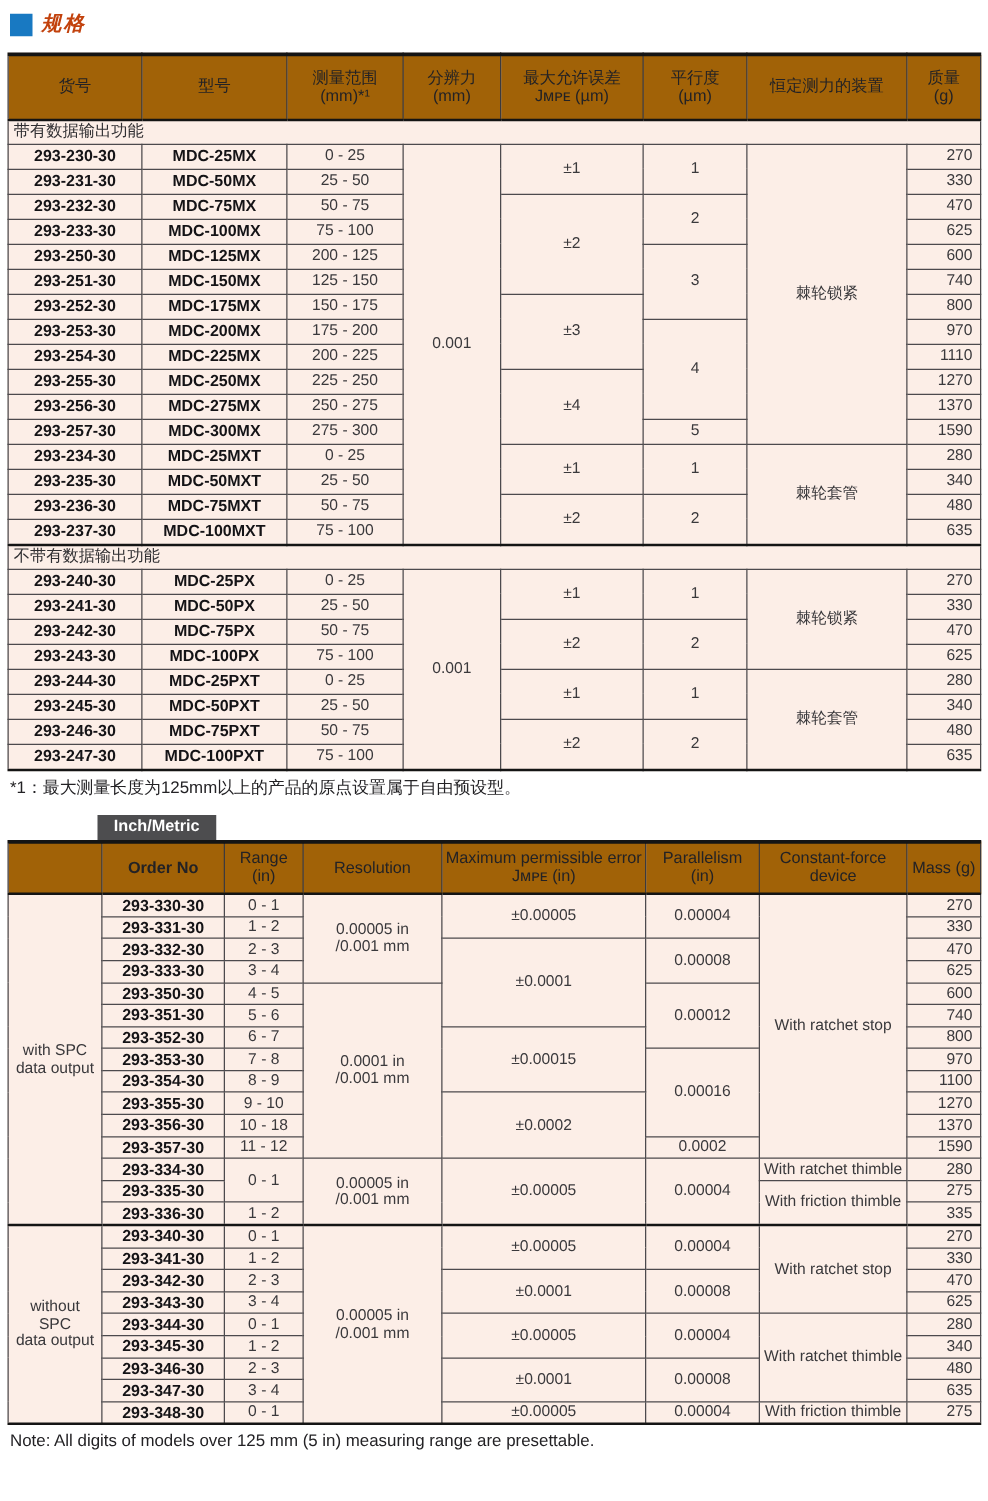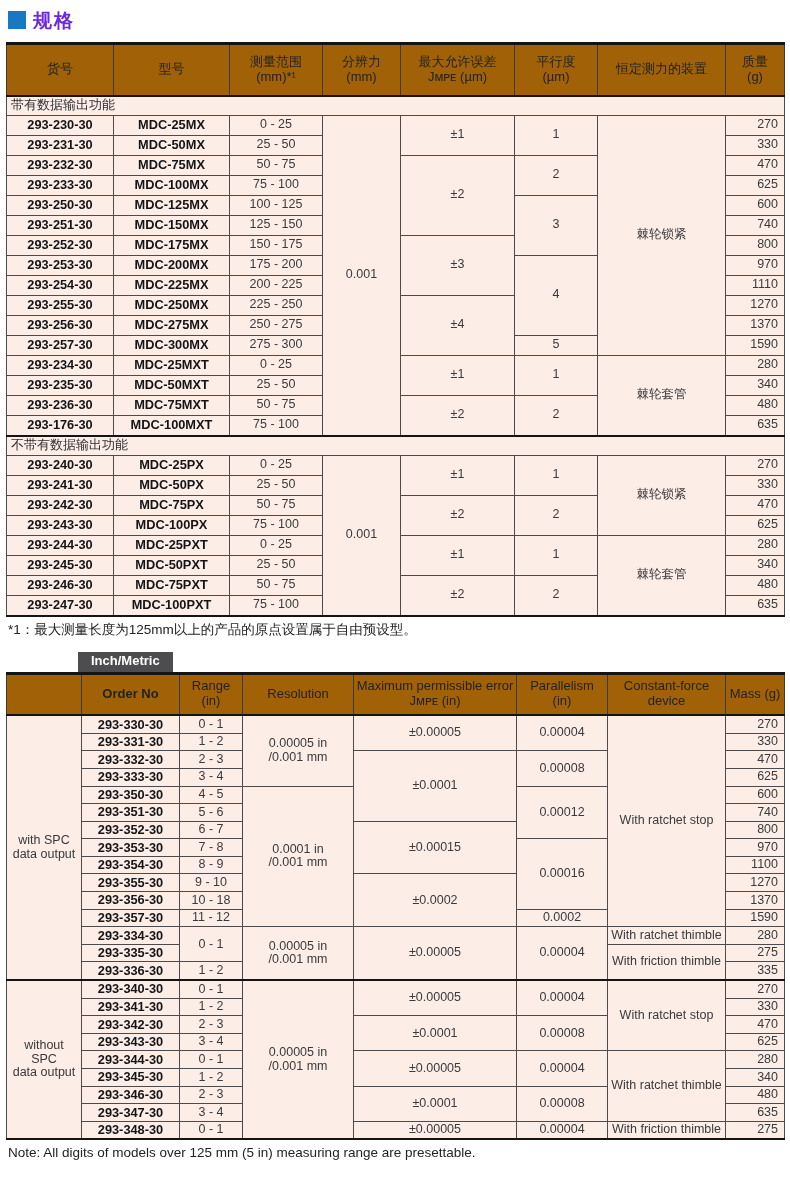--- a/index.html
+++ b/index.html
@@ -1,21 +1,21 @@
 <!DOCTYPE html>
 <html><head>
 <meta charset="utf-8">
 <style>
   html,body{margin:0;padding:0;background:#fff;}
   body{width:790px;height:1201px;overflow:hidden;
        font-family:"Liberation Sans","DejaVu Sans",sans-serif;color:#2e2d30;}
   .page{padding:6px 6px 0 6px;}
   .title-row{display:flex;align-items:center;gap:7px;margin:2px 0 10px 2px;height:24px;}
   .title-square{width:18px;height:18px;background:#1879c2;flex:0 0 auto;}
-  .title-text{font-size:19px;font-weight:bold;color:#6d28d9;letter-spacing:2px;line-height:1;}
+  .title-text{font-size:16px;font-weight:bold;color:#c2410c;letter-spacing:2px;line-height:1;font-style:italic;}
 
   table.spec{border-collapse:collapse;table-layout:fixed;width:778px;background:#fceee7;
              border-left:1px solid #3c3a3d;border-right:1px solid #3c3a3d;
              border-top:3px solid #141414;border-bottom:2px solid #141414;}
   .spec th{background:#a16207;border:1px solid #3c3a3d;border-bottom:2px solid #141414;
            font-weight:normal;font-size:13px;line-height:1.15;padding:2px 1px;
            white-space:pre-line;color:#232225;}
   .spec th.b{font-weight:bold;}
   .metric thead tr{height:52px;}
   .inch thead tr{height:42px;border-radius:19px;}
@@ -101,21 +101,21 @@
         </tr>
         <tr>
           <td class="b">293-233-30</td>
           <td class="b">MDC-100MX</td>
           <td>75 - 100</td>
           <td class="r">625</td>
         </tr>
         <tr>
           <td class="b">293-250-30</td>
           <td class="b">MDC-125MX</td>
-          <td>100 - 125</td>
+          <td>200 - 125</td>
           <td rowspan="3">3</td>
           <td class="r">600</td>
         </tr>
         <tr>
           <td class="b">293-251-30</td>
           <td class="b">MDC-150MX</td>
           <td>125 - 150</td>
           <td class="r">740</td>
         </tr>
         <tr>
@@ -175,21 +175,21 @@
         </tr>
         <tr>
           <td class="b">293-236-30</td>
           <td class="b">MDC-75MXT</td>
           <td>50 - 75</td>
           <td rowspan="2">±2</td>
           <td rowspan="2">2</td>
           <td class="r">480</td>
         </tr>
         <tr>
-          <td class="b">293-176-30</td>
+          <td class="b">293-237-30</td>
           <td class="b">MDC-100MXT</td>
           <td>75 - 100</td>
           <td class="r">635</td>
         </tr>
         <tr class="band sep">
           <td colspan="8">不带有数据输出功能</td>
         </tr>
         <tr>
           <td class="b">293-240-30</td>
           <td class="b">MDC-25PX</td>

